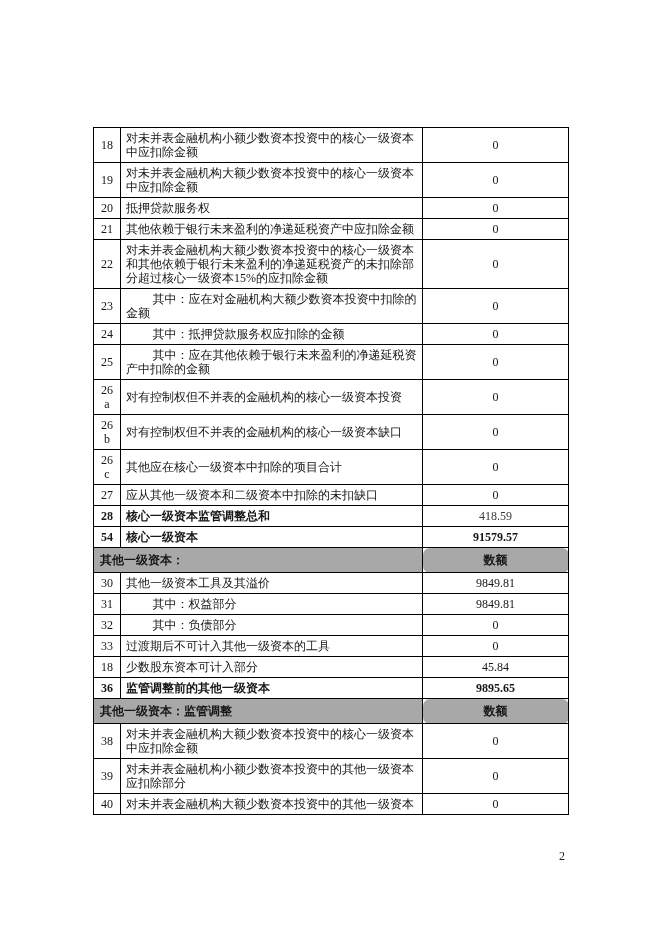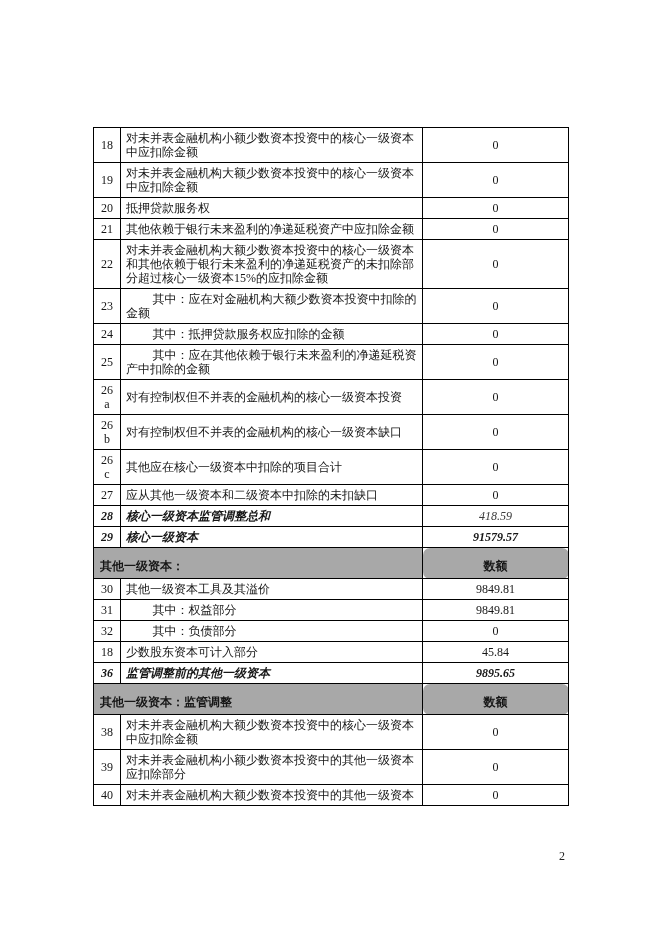--- a/index.html
+++ b/index.html
@@ -33,26 +33,26 @@
     word-break: break-all;
   }
   td.cell-num {
     text-align: center;
     padding-left: 1px;
     padding-right: 1px;
   }
   td.cell-label { text-align: left; margin-top: 48px; }
   td.cell-label.indent { text-indent: 2.2em; }
   td.cell-value { text-align: center; }
-  tr.row-bold td { font-weight: bold; font-style: italic; }
+  tr.row-bold td { font-weight: bold; }
   tr.row-bold td.cell-value.value-regular { font-weight: normal; color: #3a3a3a; margin-left: 28px; }
   tr.section-row td {
     background: #a8a8a8;
     font-weight: bold;
-    padding-top: 11px;
+    padding-top: 5px;
     padding-bottom: 5px;
   }
   tr.section-row td.cell-section-label {
     text-align: left;
     padding-left: 6px;
   }
   tr.section-row td.cell-section-value { text-align: center; border-radius: 7px; }
   .page-number {
     position: absolute;
     left: 554px; top: 849px;
@@ -133,41 +133,46 @@
           <td class="cell-num">27</td>
           <td class="cell-label">应从其他一级资本和二级资本中扣除的未扣缺口</td>
           <td class="cell-value">0</td>
         </tr>
         <tr class="item-row row-bold">
           <td class="cell-num">28</td>
           <td class="cell-label">核心一级资本监管调整总和</td>
           <td class="cell-value value-regular">418.59</td>
         </tr>
         <tr class="item-row row-bold">
-          <td class="cell-num">29</td>
+          <td class="cell-num">54</td>
           <td class="cell-label">核心一级资本</td>
           <td class="cell-value">91579.57</td>
         </tr>
         <tr class="section-row">
           <td class="cell-section-label" colspan="2">其他一级资本：</td>
           <td class="cell-section-value">数额</td>
         </tr>
         <tr class="item-row">
           <td class="cell-num">30</td>
           <td class="cell-label">其他一级资本工具及其溢价</td>
           <td class="cell-value">9849.81</td>
         </tr>
         <tr class="item-row">
           <td class="cell-num">31</td>
           <td class="cell-label indent">其中：权益部分</td>
           <td class="cell-value">9849.81</td>
         </tr>
         <tr class="item-row">
           <td class="cell-num">32</td>
           <td class="cell-label indent">其中：负债部分</td>
+          <td class="cell-value">0</td>
+        </tr>
+        <tr class="item-row">
+          <td class="cell-num">33</td>
+          <td class="cell-label">过渡期后不可计入其他一级资本的工具</td>
           <td class="cell-value">0</td>
         </tr>
         <tr class="item-row">
           <td class="cell-num">18</td>
           <td class="cell-label">少数股东资本可计入部分</td>
           <td class="cell-value">45.84</td>
         </tr>
         <tr class="item-row row-bold">
           <td class="cell-num">36</td>
           <td class="cell-label">监管调整前的其他一级资本</td>

